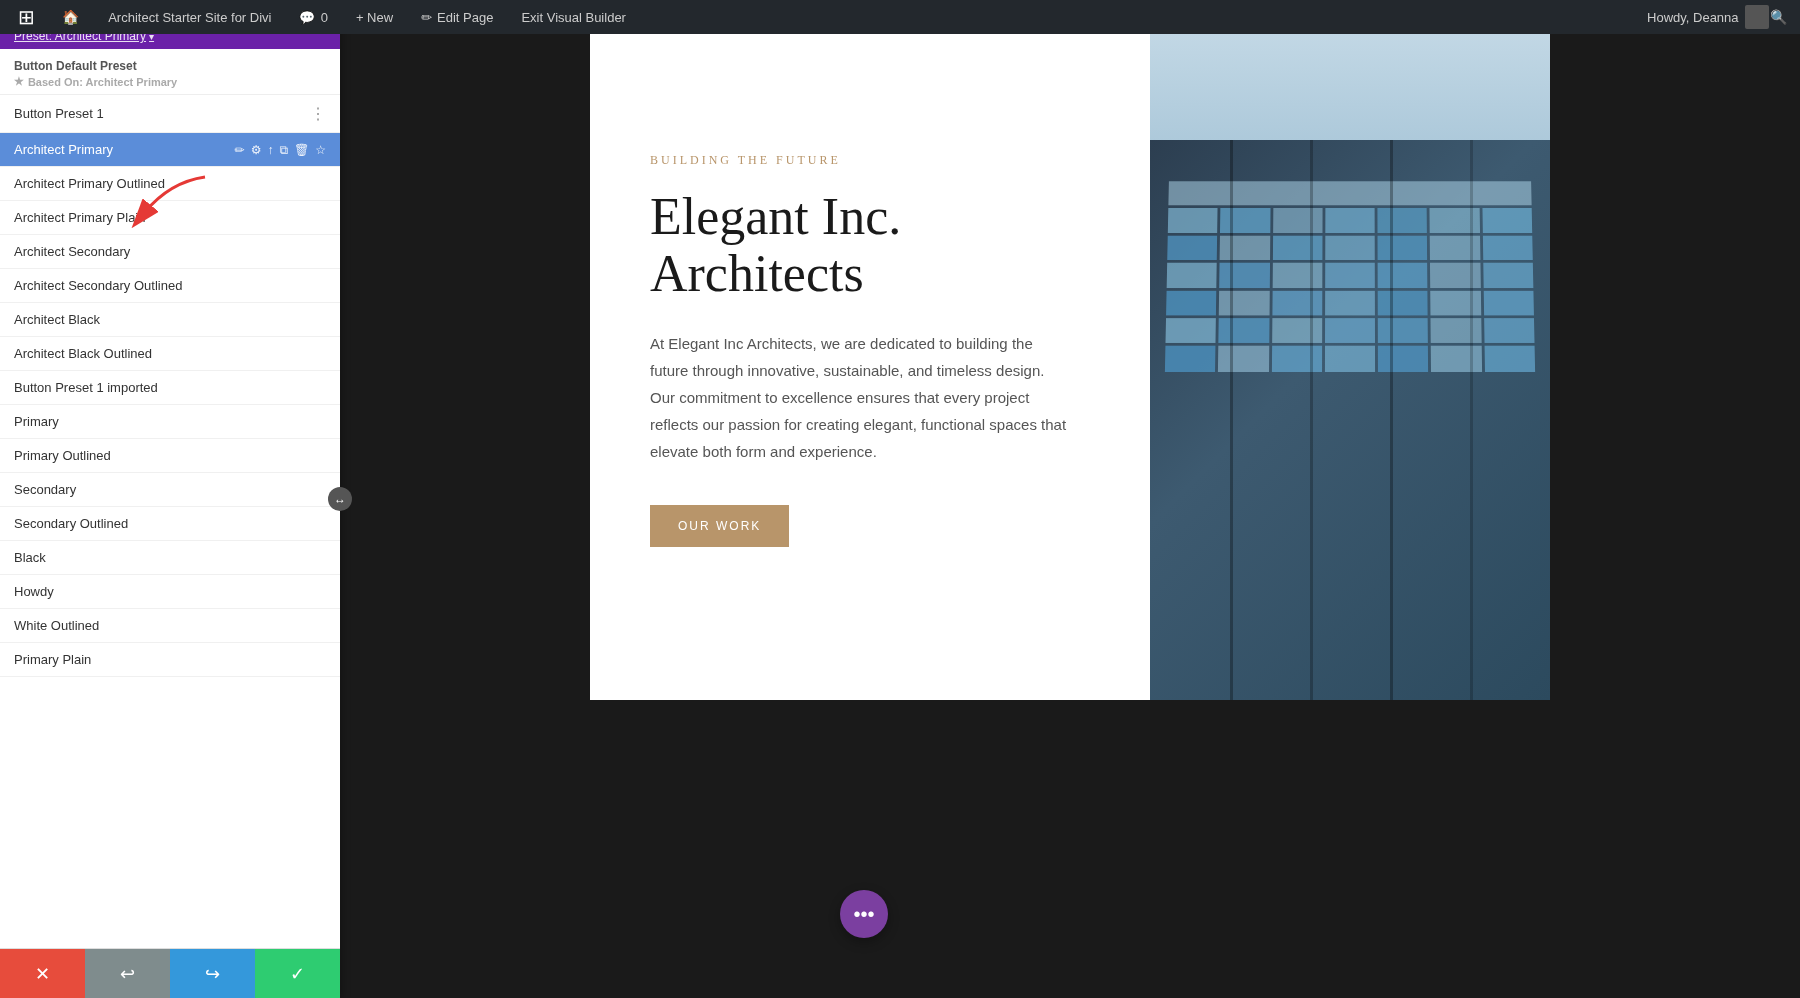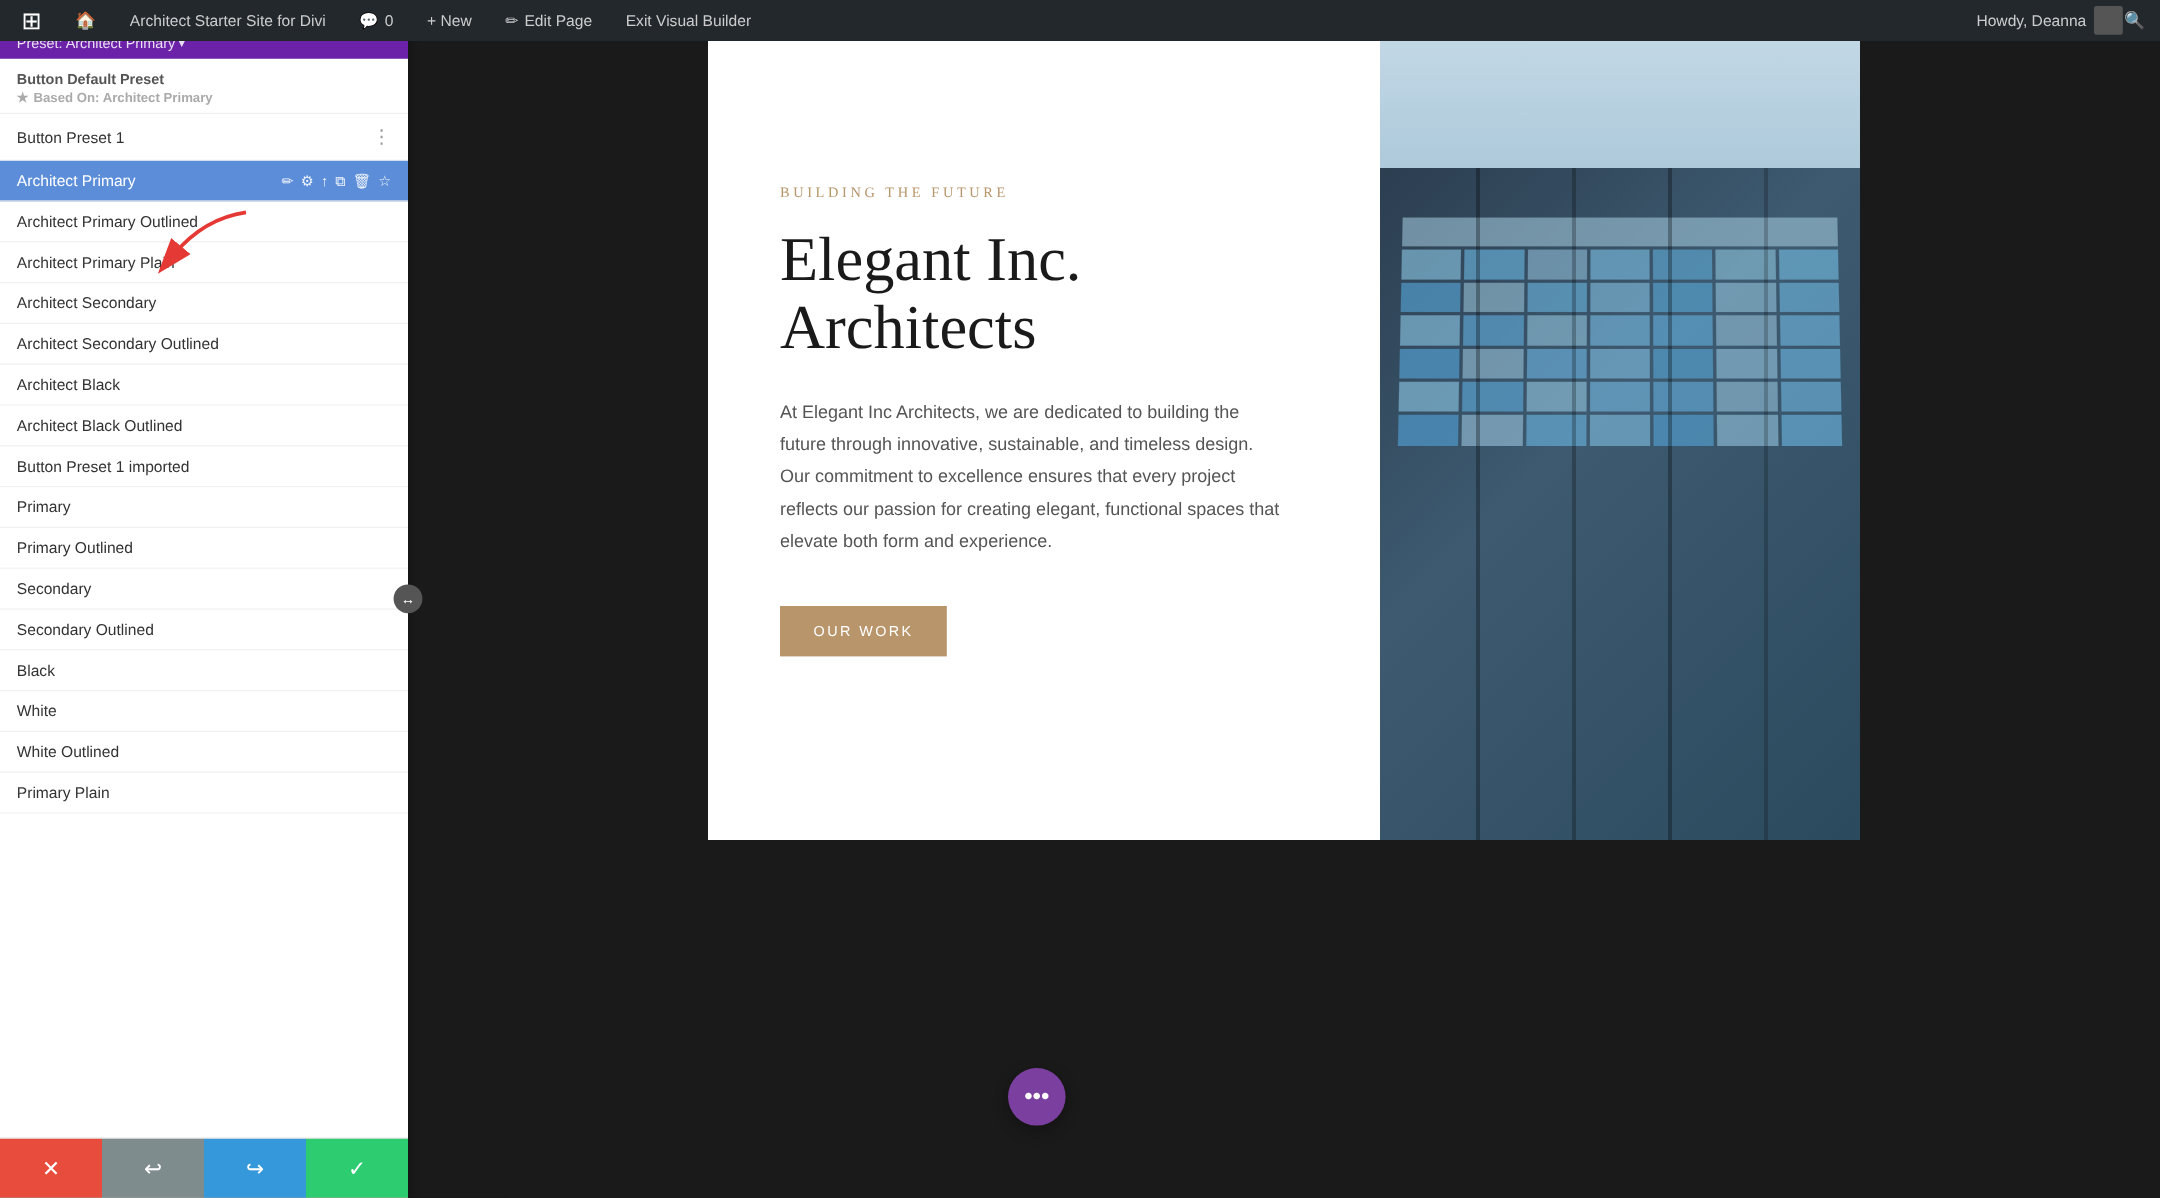--- a/index.html
+++ b/index.html
@@ -30,21 +30,21 @@
 
     
     .panel-header {
       background: #6b21a8; color: #fff; padding: 10px 14px 6px 14px;
       display: flex; flex-direction: column; gap: 2px;
     }
     .panel-header-top { display: flex; align-items: center; justify-content: space-between; }
     .panel-title { font-size: 15px; font-weight: 600; color: #fff; }
     .panel-header-icons { display: flex; gap: 10px; align-items: center; }
     .panel-header-icon { color: rgba(255,255,255,0.8); cursor: pointer; font-size: 14px; }
-    .panel-preset { font-size: 12px; color: rgba(255,255,255,0.85); display: flex; align-items: center; gap: 3px; cursor: pointer; }
+    .panel-preset { font-size: 12px; color: rgba(255,255,255,0.85); display: flex; align-items: center; gap: 3px; cursor: pointer; text-decoration: underline; }
     .panel-preset-arrow { font-size: 10px; }
 
     
     .preset-list { flex: 1; overflow-y: auto; padding: 0; }
 
     .preset-section-header {
       padding: 10px 14px 6px 14px; font-size: 12px; font-weight: 600;
       color: #555; background: #fff; border-bottom: 1px solid #eee;
     }
     .preset-section-subtext { font-size: 11px; color: #aaa; display: flex; align-items: center; gap: 4px; margin-top: 2px; }
@@ -265,21 +265,21 @@
       <div class="preset-item">
         <span class="preset-item-label">Secondary</span>
       </div>
       <div class="preset-item">
         <span class="preset-item-label">Secondary Outlined</span>
       </div>
       <div class="preset-item">
         <span class="preset-item-label">Black</span>
       </div>
       <div class="preset-item">
-        <span class="preset-item-label">White</span>
+        <span class="preset-item-label">Howdy</span>
       </div>
       <div class="preset-item">
         <span class="preset-item-label">White Outlined</span>
       </div>
       <div class="preset-item">
         <span class="preset-item-label">Primary Plain</span>
       </div>
     </div>
 
     <div class="arrow-indicator">

